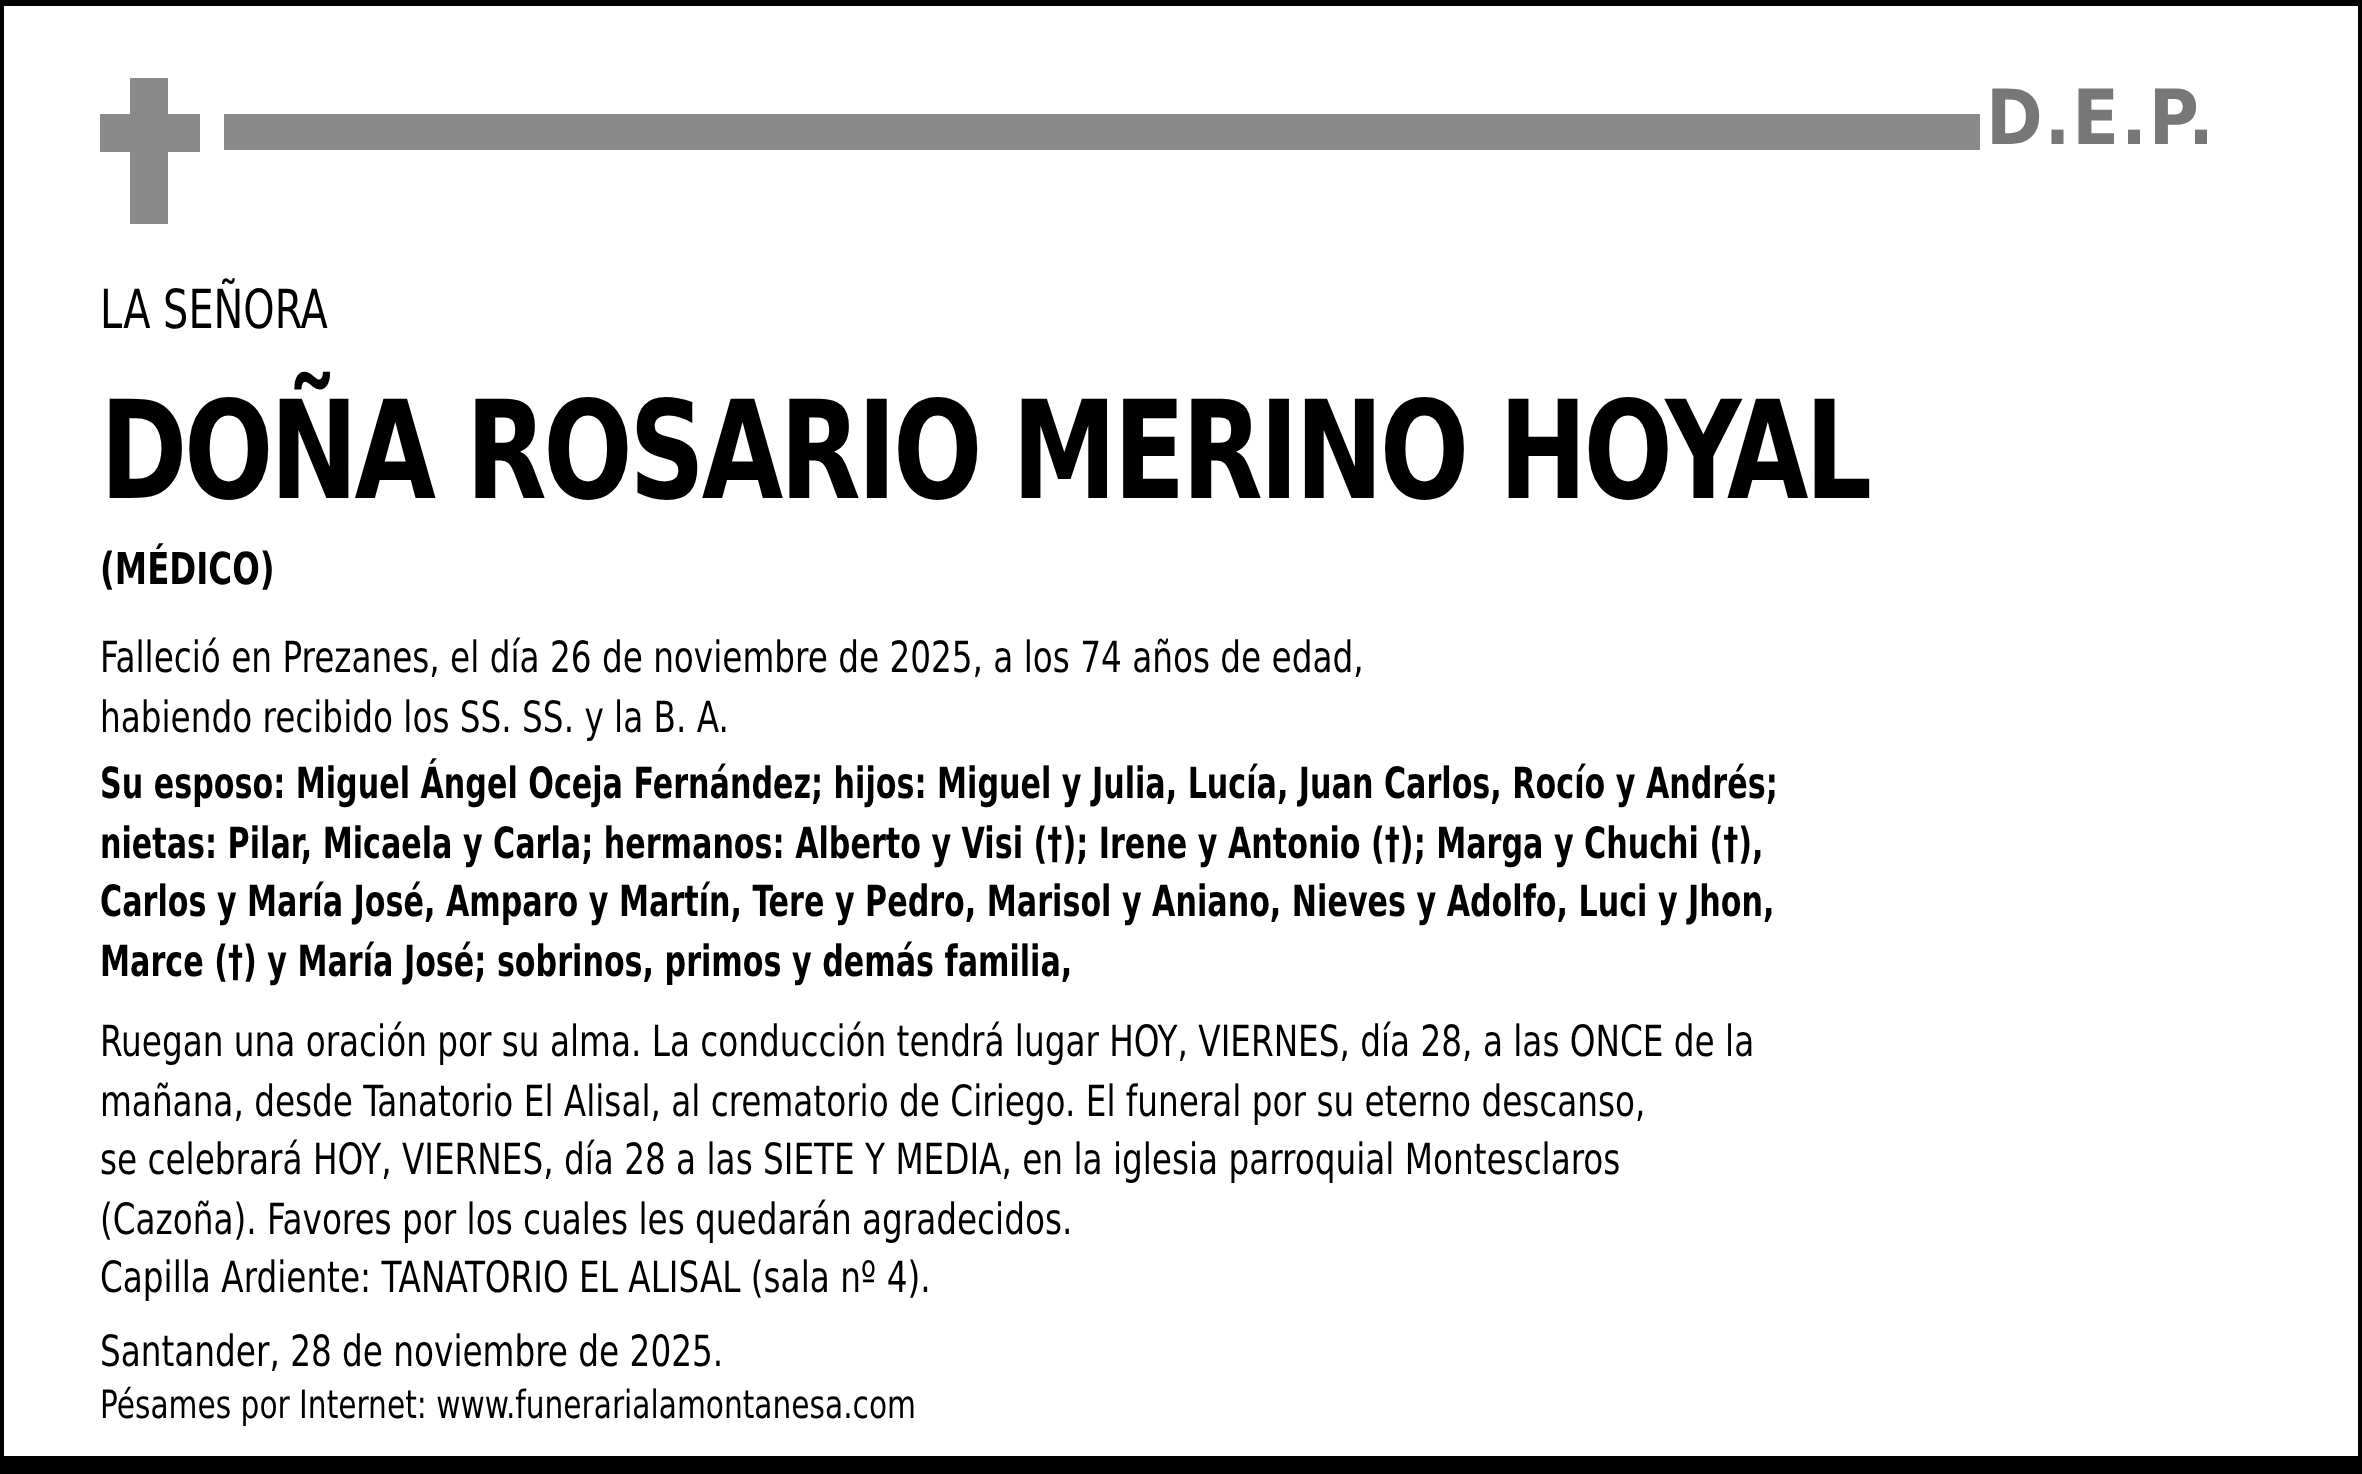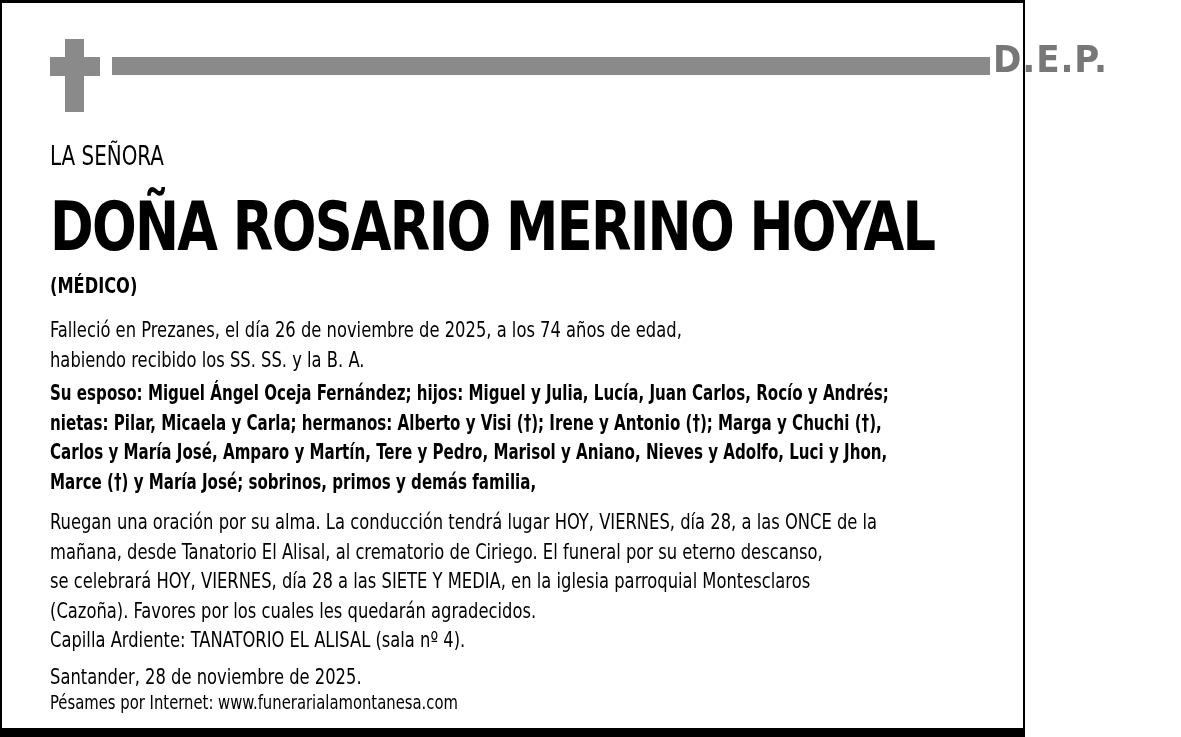--- a/index.html
+++ b/index.html
@@ -1,18 +1,18 @@
 <!DOCTYPE html>
 <html><head>
   <meta charset="utf-8">
   <style>
     html, body { margin: 0; padding: 0; background: #fff; }
     body { width: 1181px; height: 737px; overflow: hidden; position: relative; }
     .frame {
-      position: absolute; left: 0; top: 0; width: 1025px; height: 737px;
+      position: absolute; left: 0; top: 0; width: 1181px; height: 737px;
       box-sizing: border-box;
       border-top: 3px solid #000; border-left: 2px solid #000; border-right: 2px solid #000;
       border-bottom: 9px solid #000;
       background: #fff;
     }
     .cross-v { position: absolute; left: 63px; top: 36px; width: 19px; height: 73px; background: #8a8a8a; }
     .cross-h { position: absolute; left: 48px; top: 54px; width: 50px; height: 19px; background: #8a8a8a; }
     .rule { position: absolute; left: 110px; top: 54px; width: 878px; height: 18px; background: #8a8a8a; }
     .dep {
       position: absolute; left: 991px; top: 34px;

